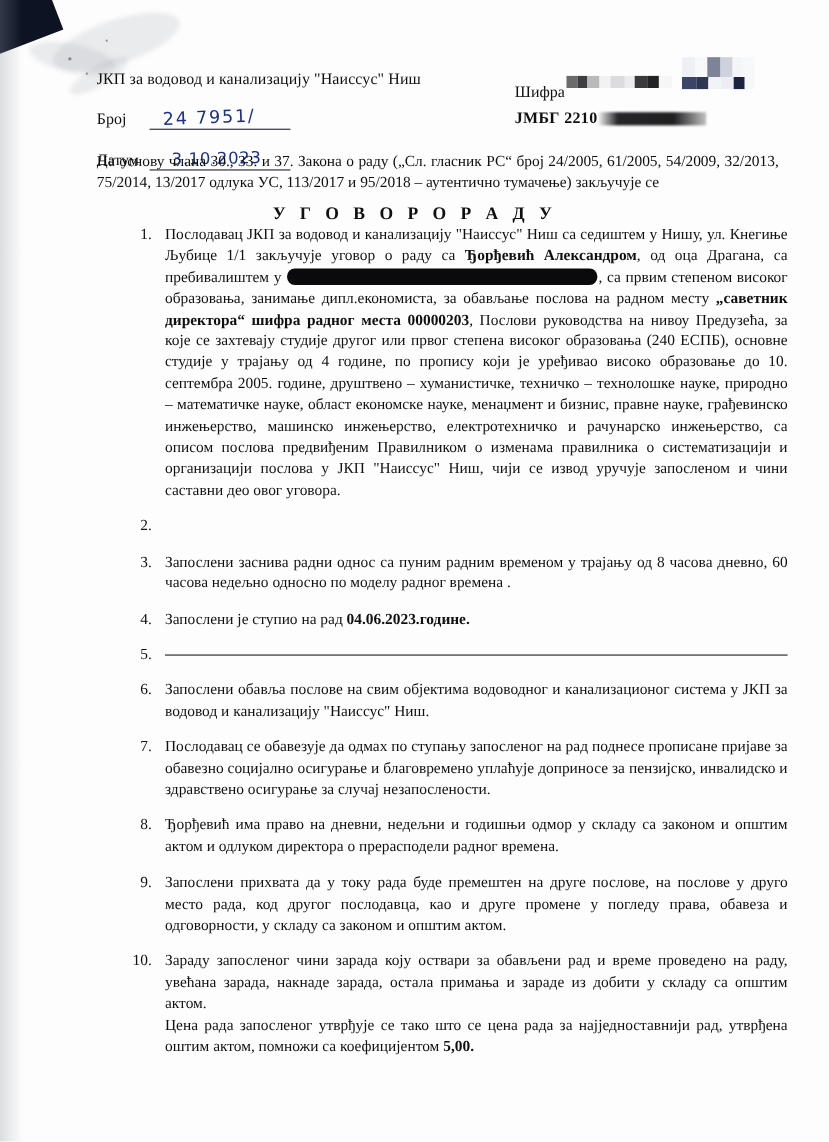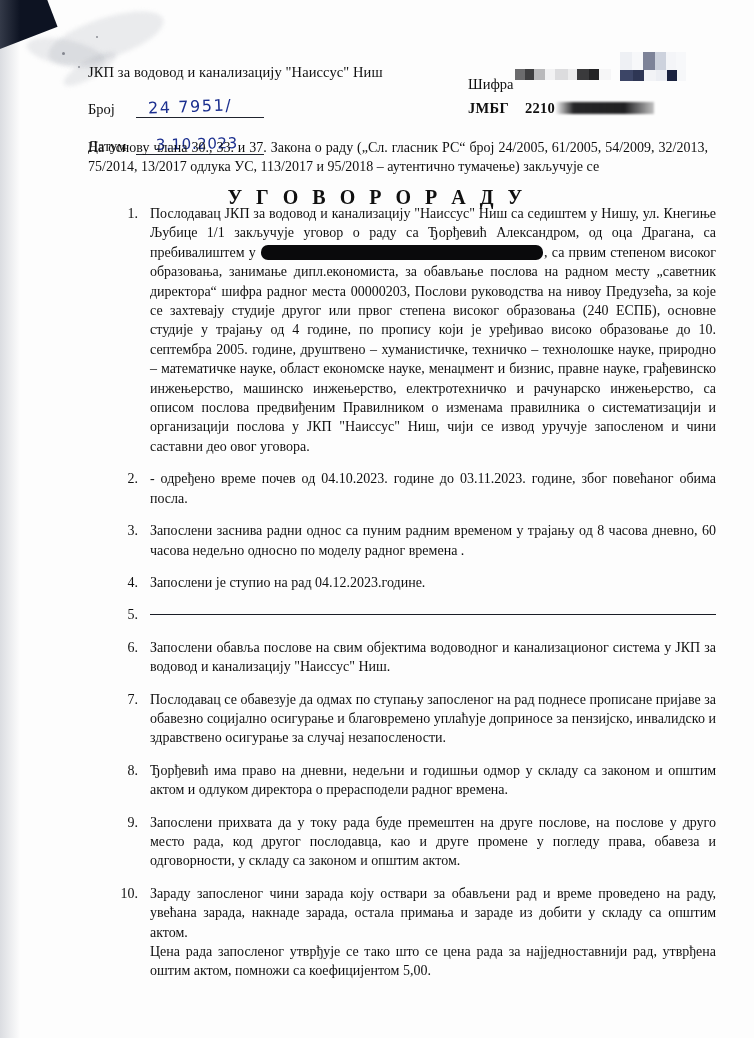--- a/index.html
+++ b/index.html
@@ -110,21 +110,21 @@
   .sifra-label { font-size: 14.5px; margin-top: 20px; }
   .jmbg-row {
     display: flex;
     align-items: center;
     height: 20px;
     margin-top: 14px;
     font-weight: bold;
     font-size: 14.5px;
     letter-spacing: .3px;
   }
-  .jmbg-val { margin-left: 16px; }
+  .jmbg-val { margin-left: 4px; }
 
   
   .mosaic { display: inline-flex; height: 11px; margin-left: 2px; }
   .mosaic i { display: block; height: 100%; }
   .mosaic-hi { position: absolute; display: inline-flex; }
 
   .blur-bar {
     display: inline-block;
     height: 12px;
     margin-left: 1px;
@@ -149,21 +149,21 @@
     font-family: Liberation Serif, serif;
   }
 
   
   .title {
     position: absolute;
     top: 186px;
     left: 0;
     width: 754px;
     text-align: center;
-    font-size: 20px;
+    font-size: 16px;
     font-weight: bold;
     letter-spacing: 4.5px;
   }
 
   
   .list {
     position: absolute;
     top: 204px;
     left: 108px;
     width: 608px;
@@ -181,21 +181,21 @@
     font-size: 14px;
     line-height: 19.4px;
   }
   .body {
     flex: 1;
     font-size: 14px;
     line-height: 19.4px;
     text-align: justify;
   }
   .body p { margin: 0; }
-  b { font-weight: normal; }
+  b { font-weight: bold; }
 
   .redact-inline {
     display: inline-block;
     width: 282px;
     height: 15px;
     background: #0a0a0c;
     border-radius: 7px;
     vertical-align: -3px;
     margin: 0 1px;
   }
@@ -292,33 +292,32 @@
   <div class="list" id="clause-list">
       <div class="item">
         <div class="num">1.</div>
         <div class="body">
           <p><span>Послодавац ЈКП за водовод и канализацију "Наиссус" Ниш са седиштем у Нишу, ул. Кнегиње Љубице 1/1 закључује уговор о раду са </span><b>Ђорђевић Александром</b><span>, од оца Драгана, са пребивалиштем у </span><span class="redact-inline"></span><span>, са првим степеном високог образовања, занимање дипл.економиста, за обављање послова на радном месту </span><b>„саветник директора“ шифра радног места 00000203</b><span>, Послови руководства на нивоу Предузећа, за које се захтевају студије другог или првог степена високог образовања (240 ЕСПБ), основне студије у трајању од 4 године, по пропису који је уређивао високо образовање до 10. септембра 2005. године, друштвено – хуманистичке, техничко – технолошке науке, природно – математичке науке, област економске науке, менаџмент и бизнис, правне науке, грађевинско инжењерство, машинско инжењерство, електротехничко и рачунарско инжењерство, са описом послова предвиђеним Правилником о изменама правилника о систематизацији и организацији послова у ЈКП "Наиссус" Ниш, чији се извод уручује запосленом и чини саставни део овог уговора.</span></p>
         </div>
       </div>
       <div class="item">
         <div class="num">2.</div>
         <div class="body">
-          <p><b>- одређено време почев од  04.10.2023. године  до  03.11.2023. године, због повећаног обима посла.</b></p>
         </div>
       </div>
       <div class="item">
         <div class="num">3.</div>
         <div class="body">
           <p><span>Запослени заснива радни однос са пуним радним временом   у трајању од 8 часова дневно, 60 часова  недељно  односно по моделу  радног времена .</span></p>
         </div>
       </div>
       <div class="item">
         <div class="num">4.</div>
         <div class="body">
-          <p><span>Запослени  је ступио  на рад  </span><b>04.12.2023.године.</b></p>
+          <p><span>Запослени  је ступио  на рад  </span><b>04.06.2023.године.</b></p>
         </div>
       </div>
       <div class="item">
         <div class="num">5.</div>
         <div class="body">
           <div class="rule-wide"></div>
         </div>
       </div>
       <div class="item">
         <div class="num">6.</div>

